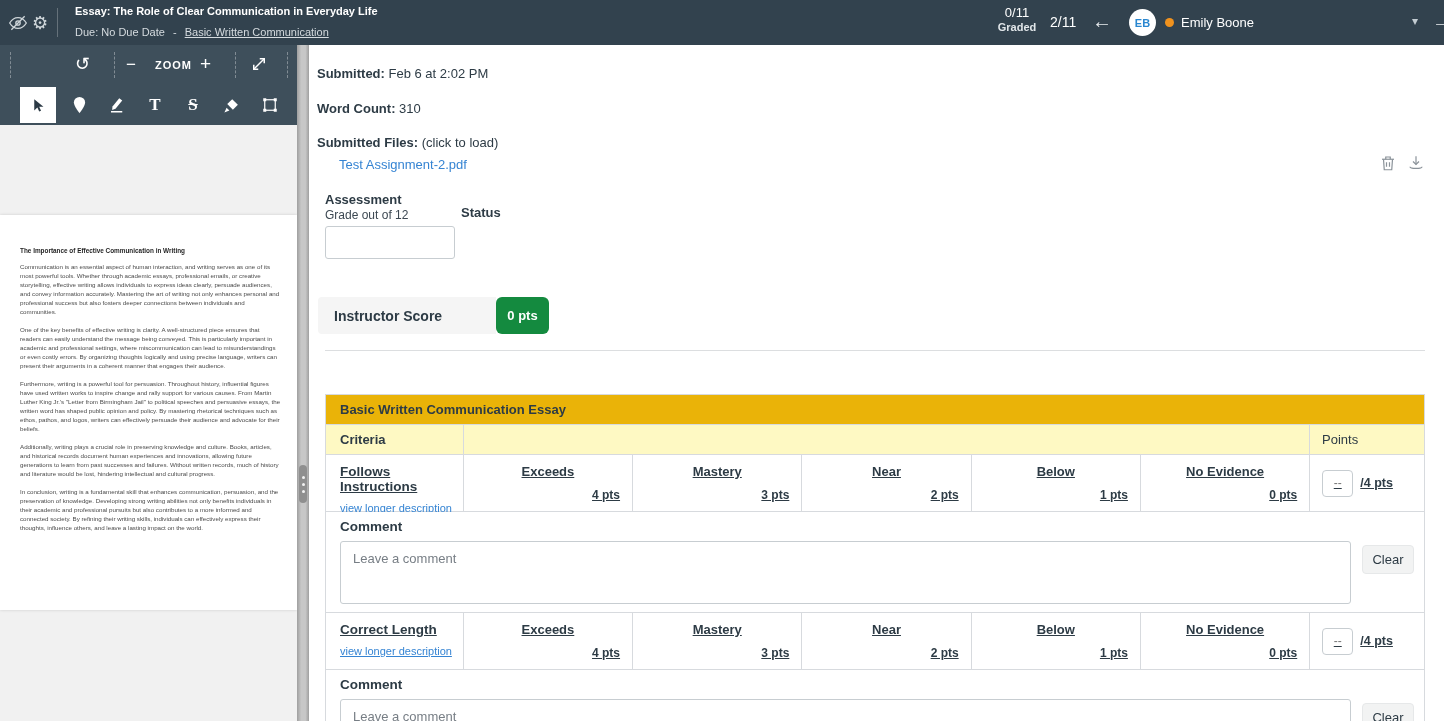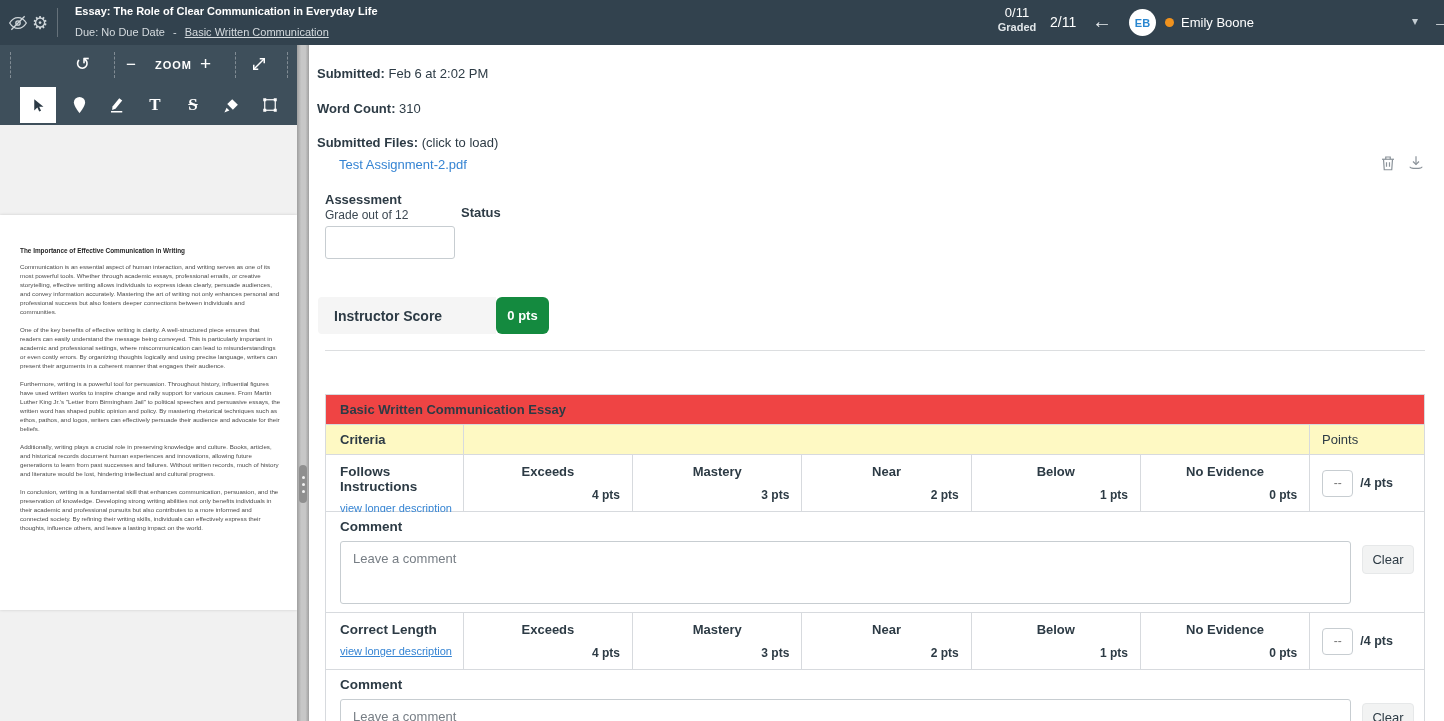--- a/index.html
+++ b/index.html
@@ -69,27 +69,27 @@
 
   .score-bar{position:absolute;left:9px;top:252px;height:37px;display:flex;align-items:stretch;}
   .score-label{width:178px;background:#f5f5f5;border-radius:4px 0 0 4px;display:flex;align-items:center;
                padding-left:16px;font-weight:bold;font-size:14px;}
   .score-badge{width:53px;background:#148a3f;border-radius:6px;color:#fff;font-weight:bold;font-size:13px;
                display:flex;align-items:center;justify-content:center;}
   .hr{position:absolute;left:16px;top:305px;width:1100px;height:0;border-top:1px solid #dcdee0;}
 
   
   .rubric{position:absolute;left:16px;top:349px;width:1100px;border:1px solid #d7dade;background:#fff;}
-  .r-title{height:30px;line-height:30px;background:#ef4444;border-bottom:1px solid #d7dade;
+  .r-title{height:30px;line-height:30px;background:#eab308;border-bottom:1px solid #d7dade;
            padding-left:14px;font-weight:bold;font-size:13px;}
   .r-criteria{display:flex;height:30px;background:#fef9c3;border-bottom:1px solid #d7dade;}
   .rc-left{width:137px;line-height:30px;padding-left:14px;font-weight:bold;font-size:13px;}
   .rc-mid{flex:1;border-left:1px solid #d7dade;}
   .rc-points{width:115px;border-left:1px solid #d7dade;line-height:30px;padding-left:12px;font-weight:normal;font-size:13px;}
-  .r-row{display:flex;height:57px;border-bottom:1px solid #d7dade;}
+  .r-row{display:flex;height:57px;border-bottom:1px solid #d7dade;text-decoration:underline;}
   .cell-crit{width:137px;padding:9px 6px 0 14px;}
   .crit-name{font-weight:bold;font-size:13.5px;}
   .crit-link{display:inline-block;margin-top:8px;font-size:11px;color:#3584d3;text-decoration:underline;cursor:pointer;}
   .cell-rating{width:169.6px;border-left:1px solid #d7dade;padding:9px 12px 0 12px;}
   .rating-name{text-align:center;font-weight:bold;font-size:13px;}
   .rating-pts{text-align:right;font-weight:bold;font-size:12px;margin-top:9px;}
   .cell-points{width:115px;border-left:1px solid #d7dade;display:flex;align-items:center;padding-left:12px;gap:7px;}
   .pts-input{width:31px;height:27px;border:1px solid #c7cdd1;border-radius:4px;text-align:center;
              font-size:12px;font-family:"Liberation Sans",sans-serif;}
   .pts-outof{font-weight:bold;font-size:12.5px;}

